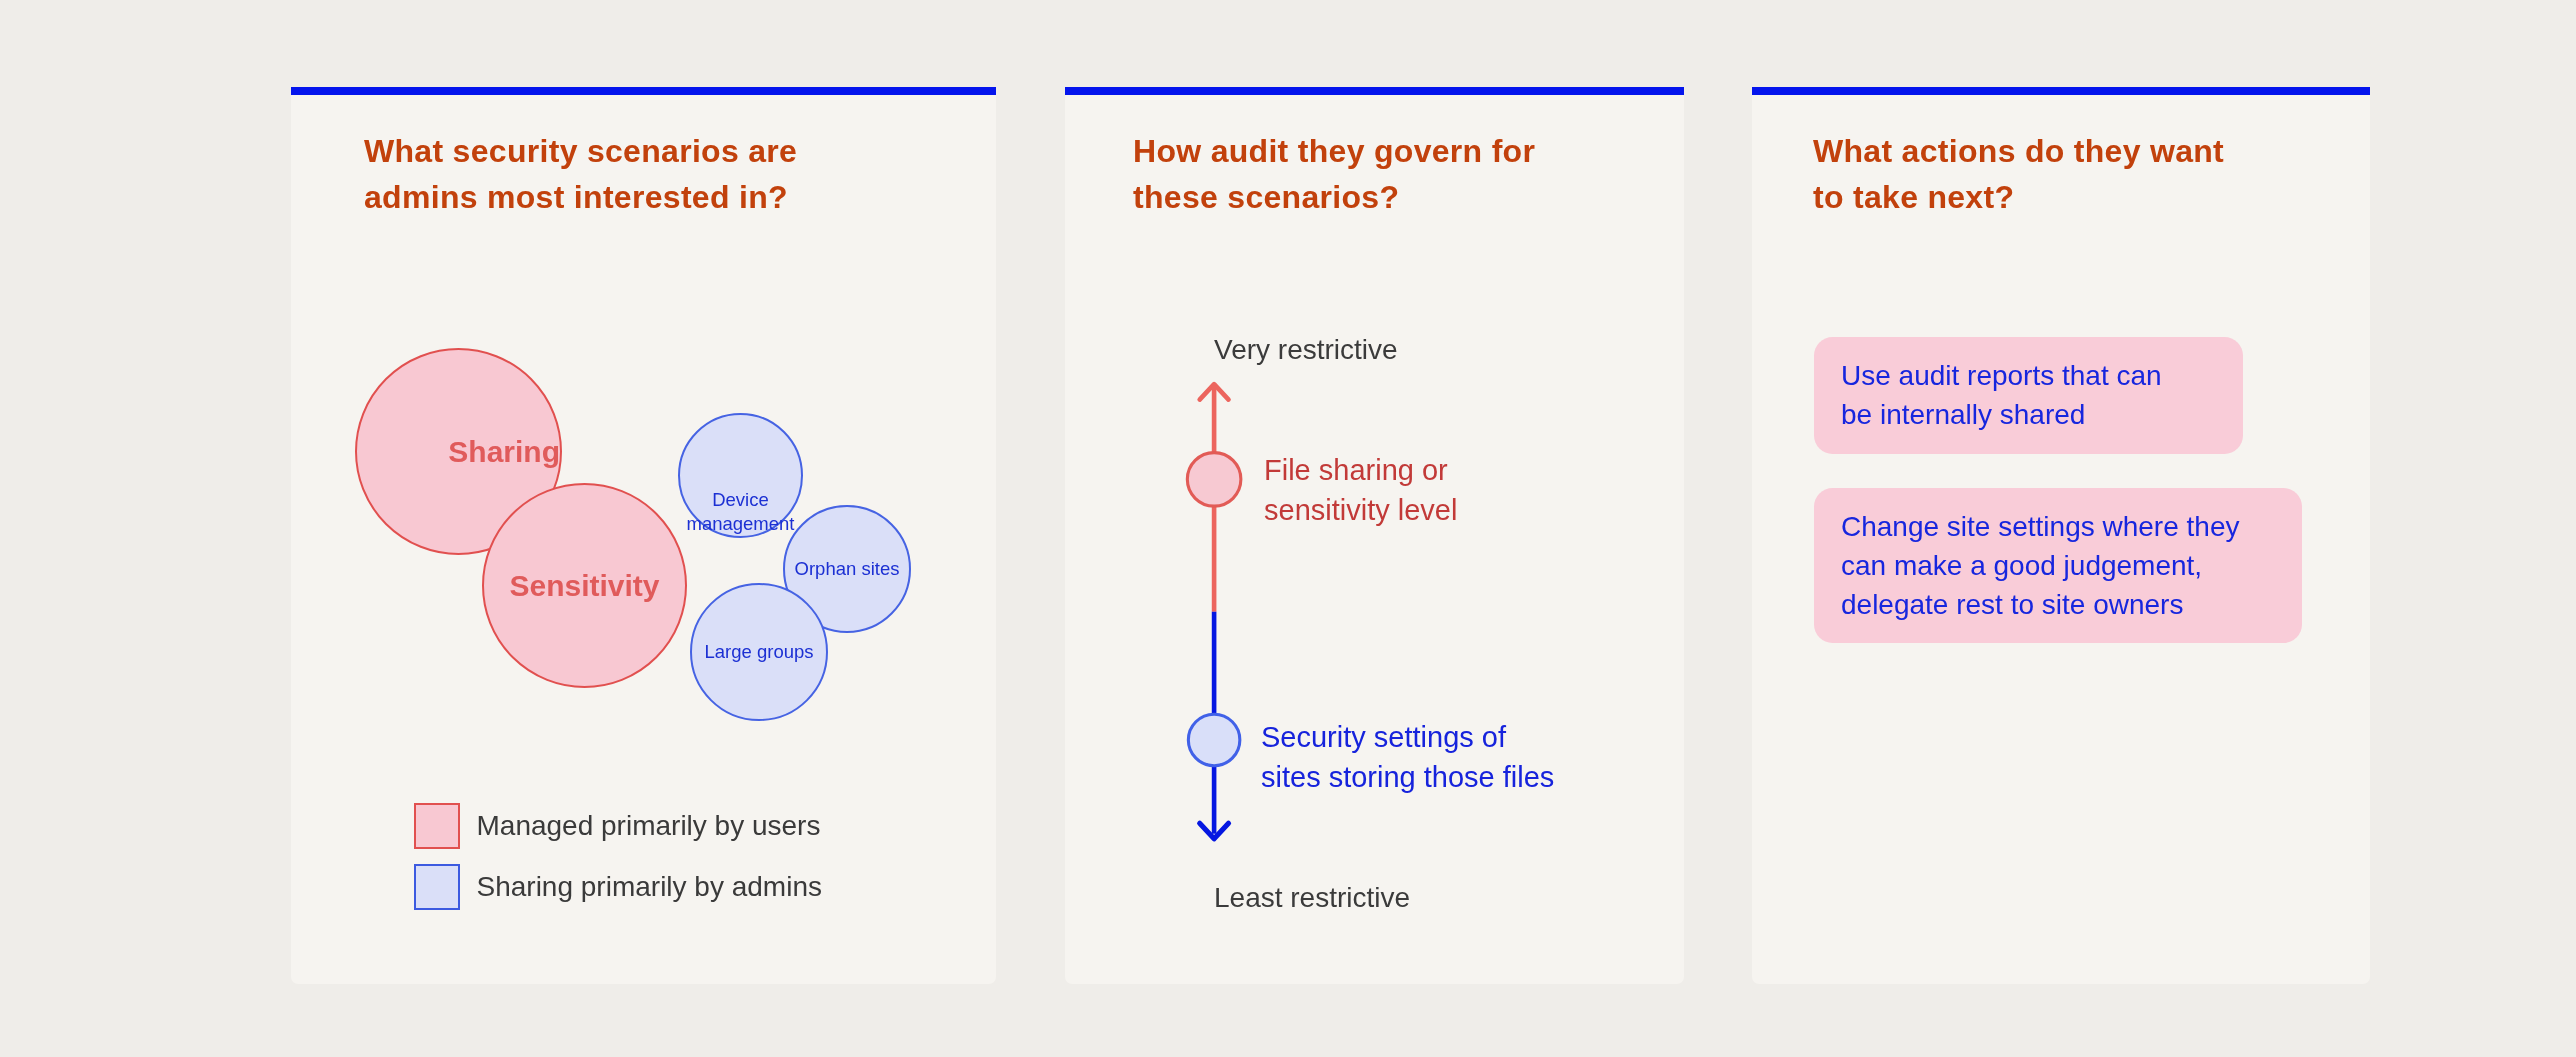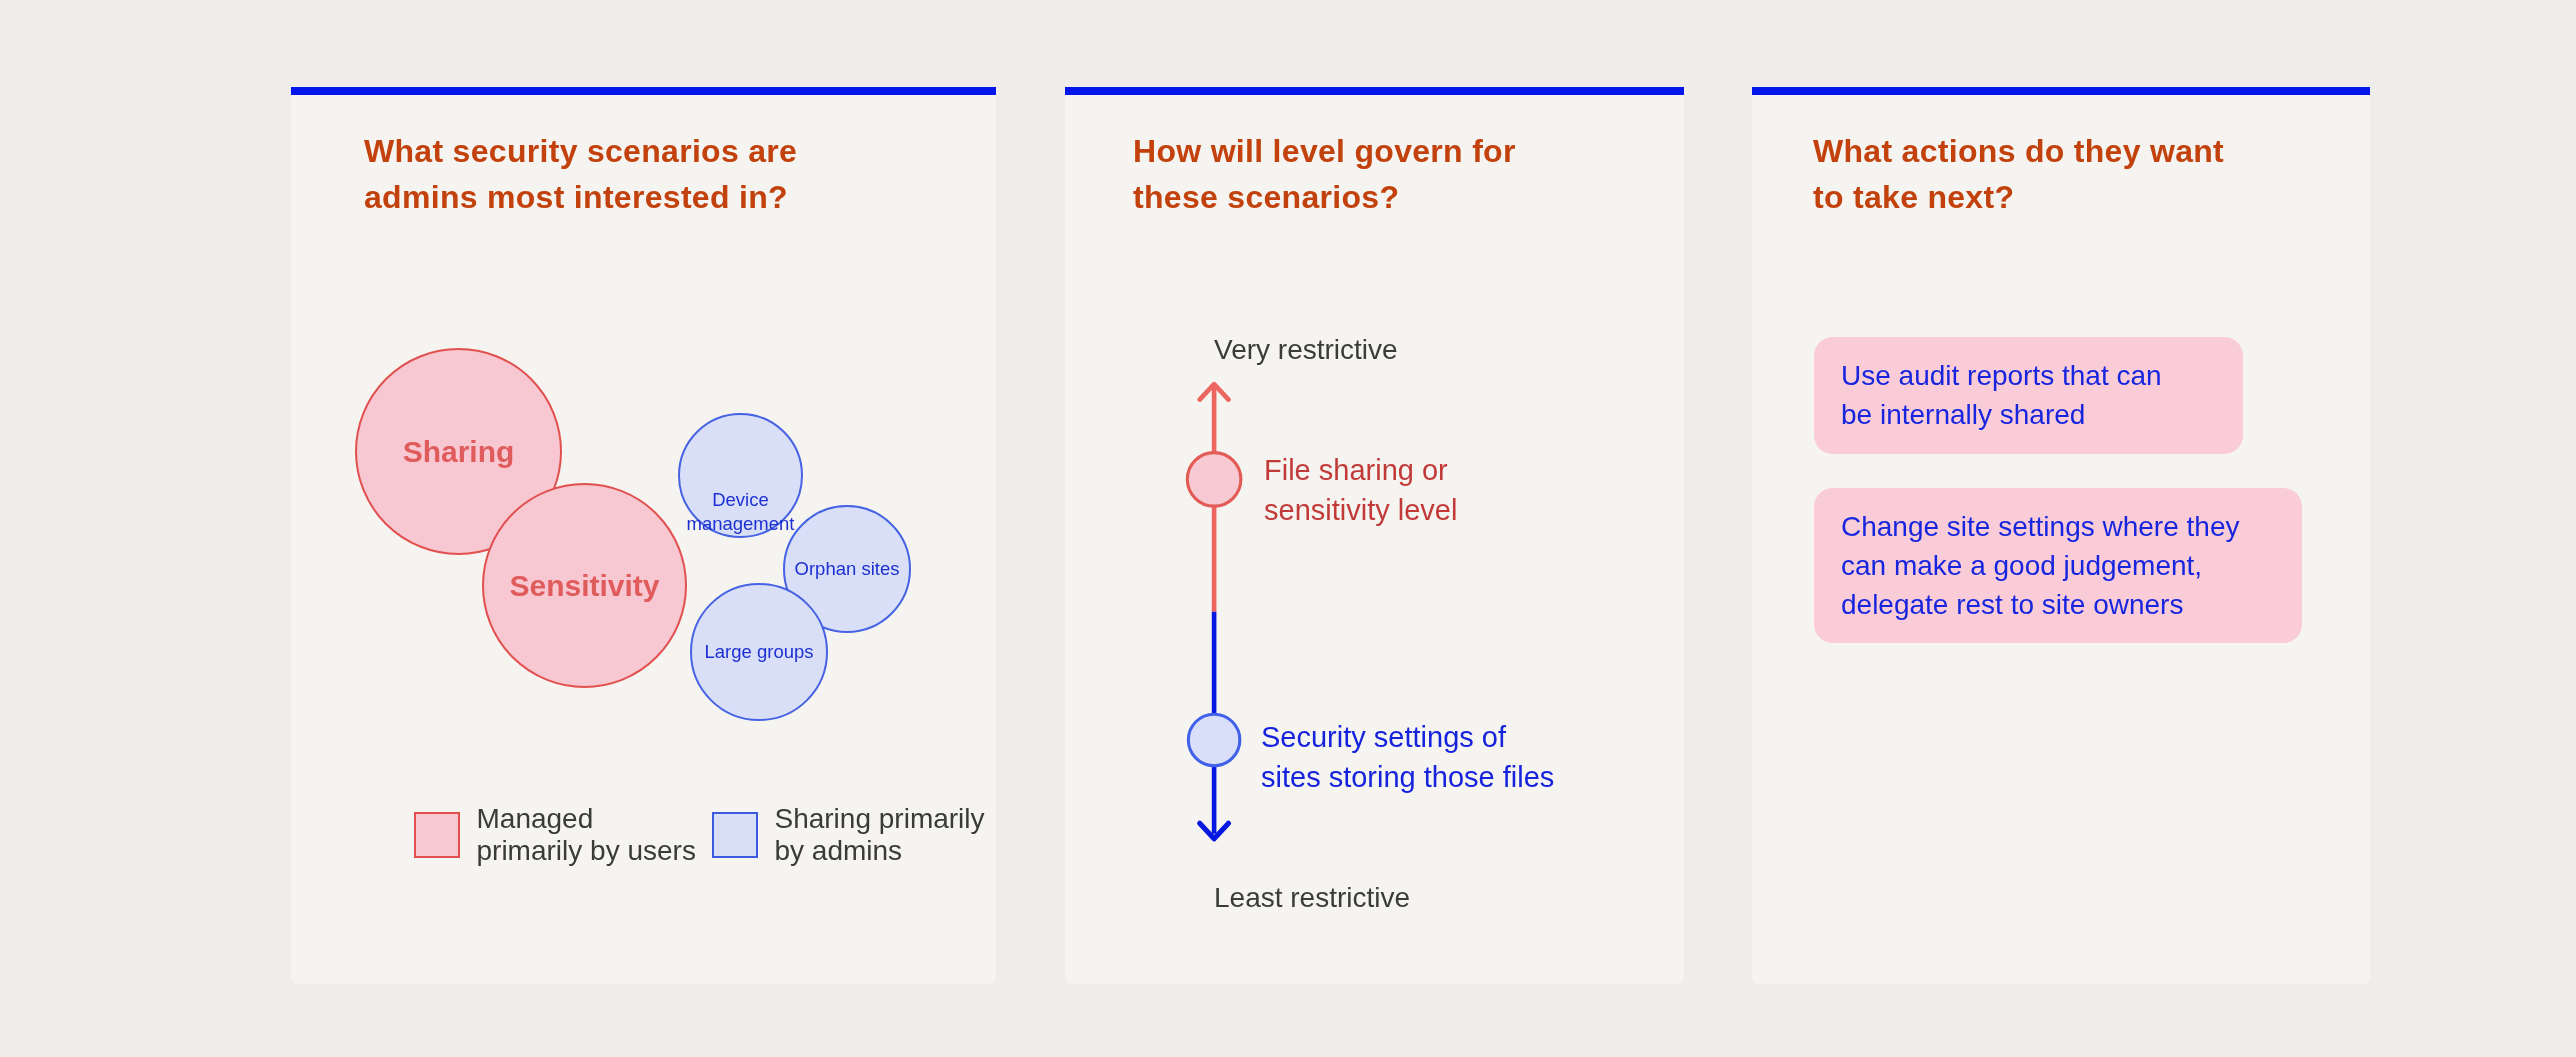--- a/index.html
+++ b/index.html
@@ -41,29 +41,29 @@
     position: absolute; box-sizing: border-box;
     border-radius: 50%;
     display: flex; align-items: center; justify-content: center;
     text-align: center; white-space: pre-line;
   }
   .bubble.users  { background: #F8C8D2; border: 2.6px solid #E1504F; }
   .bubble.admins { background: #DADFF8; border: 2.6px solid #4663E3; }
   .bubble.big    { font-size: 30px; font-weight: 700; color: #E05B5B; }
   .bubble.small  { font-size: 18.5px; font-weight: 400; color: #1C30D3; line-height: 24px; }
 
-  .b-sharing     { left: 64px; top: 261px; width: 207px; height: 207px; }
+  .b-sharing     { left: 64px; top: 261px; width: 207px; height: 207px; justify-content: flex-end; }
   .b-sensitivity { left: 191px; top: 396px; width: 205px; height: 205px; }
   .b-device      { left: 387px; top: 326px; width: 125px; height: 125px; align-items: flex-end; }
   .b-orphan      { left: 492px; top: 418px; width: 128px; height: 128px; }
   .b-large       { left: 399px; top: 496px; width: 138px; height: 138px; }
 
   .legend {
     position: absolute; left: 123px; top: 716px;
-    display: flex; flex-direction: row; gap: 15px;
+    display: flex; flex-direction: column; gap: 15px;
   }
   .legend-item { display: flex; align-items: center; gap: 16.5px; }
   .swatch { width: 46px; height: 46px; box-sizing: border-box; flex: 0 0 auto; }
   .swatch-users  { background: #F8C8D2; border: 2.6px solid #E1504F; }
   .swatch-admins { background: #DADFF8; border: 2.6px solid #3C5AE0; }
   .legend-label { font-size: 28px; color: #3A3A3A; }
 
   
   .axis-svg { position: absolute; left: 0; top: 0; }
   .axis-end-label {
@@ -124,21 +124,21 @@
       </div>
       <div class="legend-item">
         <span class="swatch swatch-admins"></span>
         <span class="legend-label">Sharing primarily by admins</span>
       </div>
     </div>
   </section>
 
   <section class="card card2">
     <div class="bar"></div>
-    <h2 class="title">How will level govern for
+    <h2 class="title">How audit they govern for
 these scenarios?</h2>
 
     <div class="axis-end-label axis-top-label">Very restrictive</div>
 
     <svg class="axis-svg" width="619" height="897" viewBox="0 0 1201 1742">
       <path d="M261,607 L289,577 L317,607" fill="none" stroke="#EC655E" stroke-width="9" stroke-linecap="round" stroke-linejoin="round"></path>
       <line x1="289" y1="580" x2="289" y2="1019" stroke="#EC655E" stroke-width="9"></line>
       <line x1="289" y1="1019" x2="289" y2="1450" stroke="#0517E1" stroke-width="9"></line>
       <path d="M261,1430 L289,1460 L317,1430" fill="none" stroke="#0517E1" stroke-width="10" stroke-linecap="round" stroke-linejoin="round"></path>
       <circle cx="289" cy="762" r="52" fill="#F7C9D2" stroke="#E25B56" stroke-width="6"></circle>

